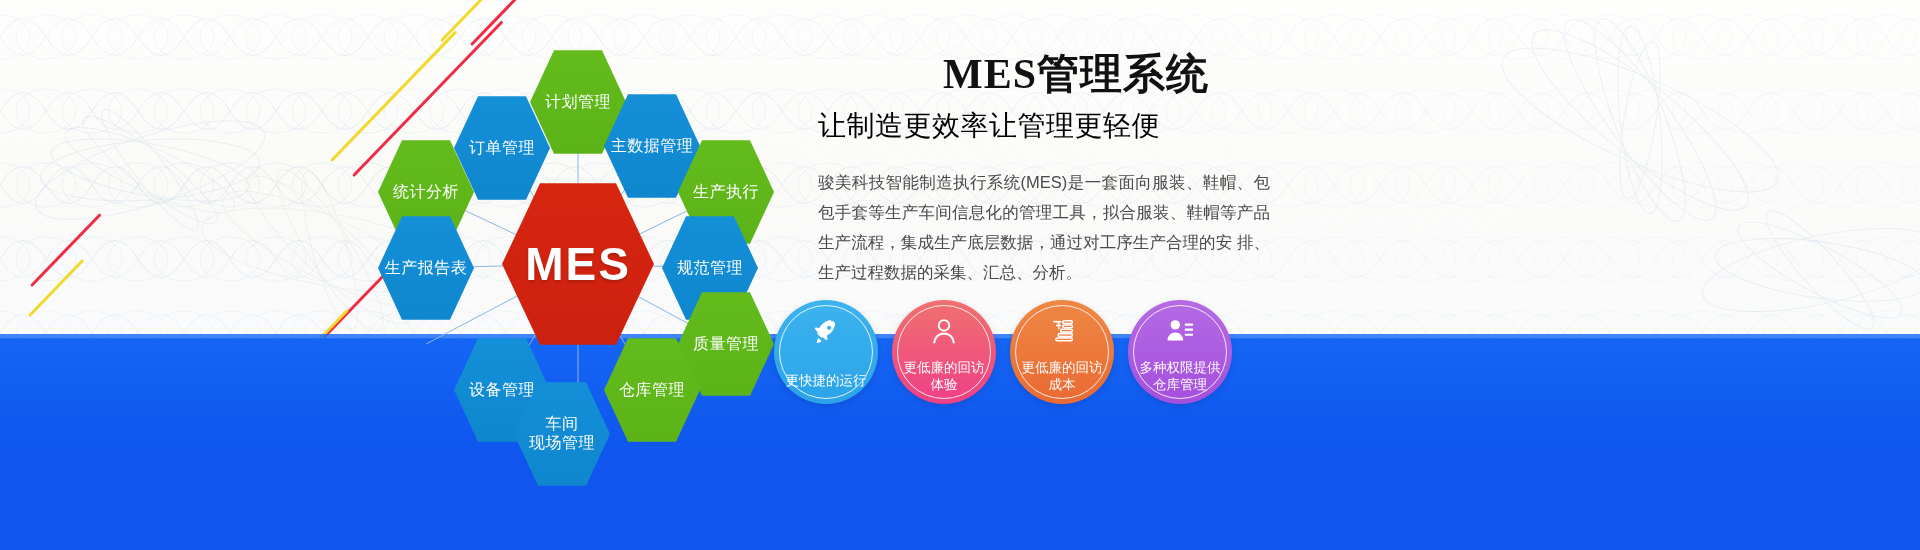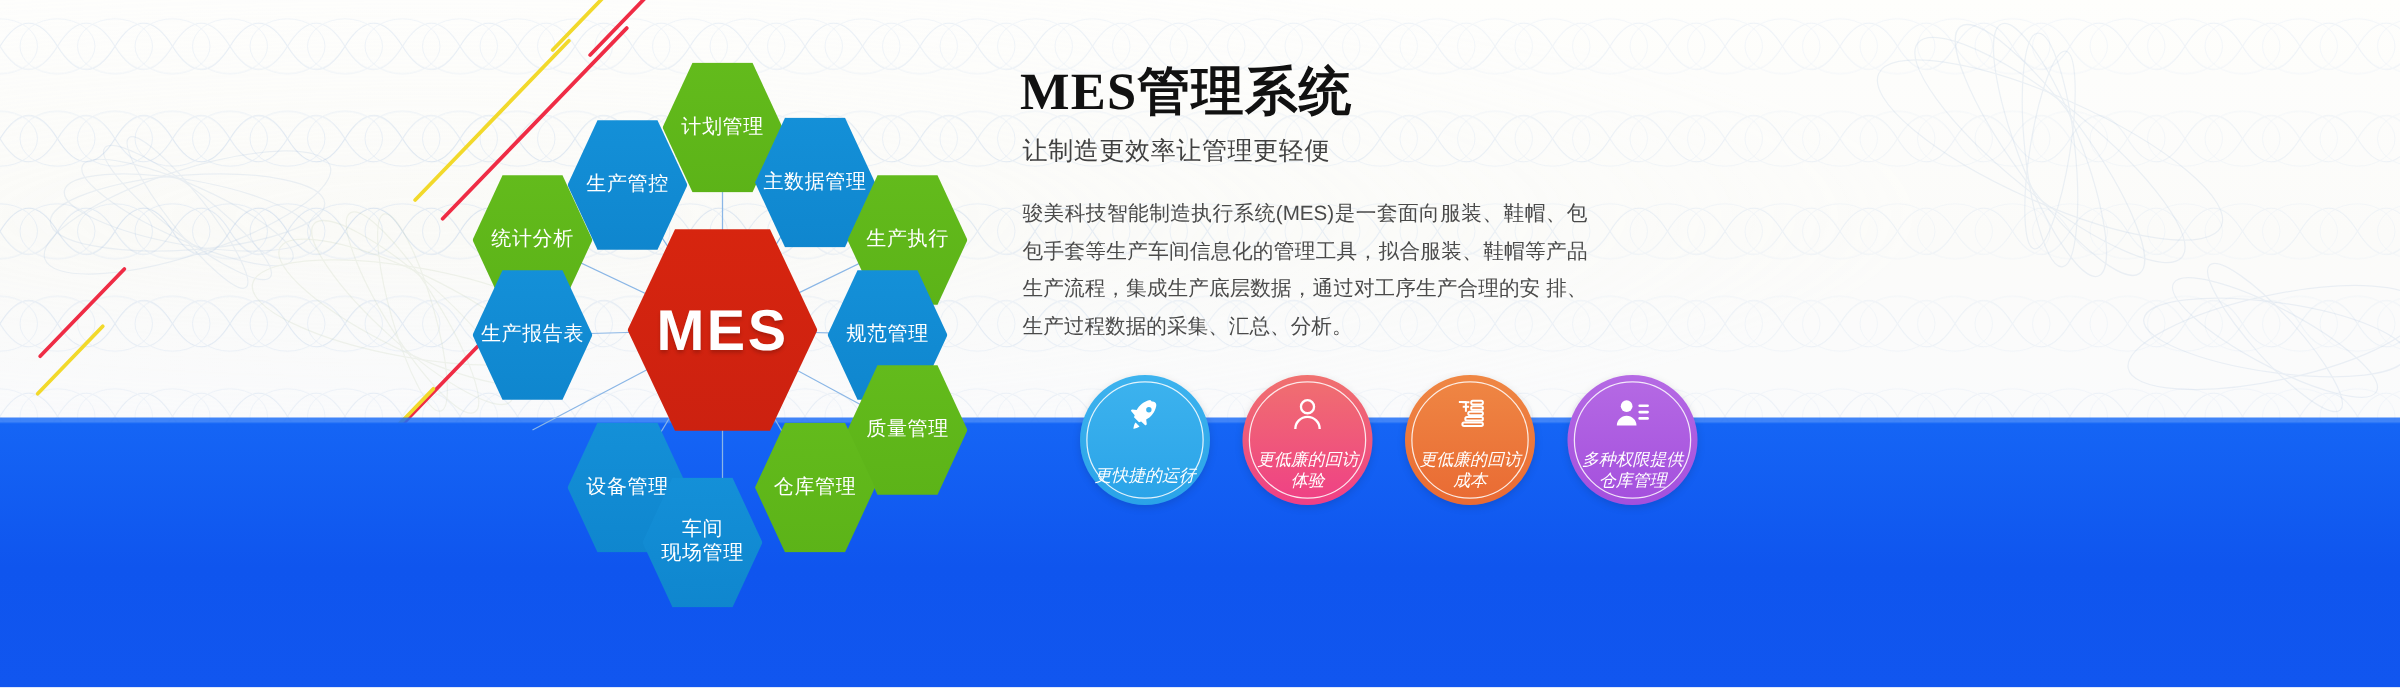--- a/index.html
+++ b/index.html
@@ -34,27 +34,27 @@
   .hex.green{background:linear-gradient(180deg,#63bb1c 0%,#5cb318 100%);}
   .hex.blue{background:linear-gradient(180deg,#1490d8 0%,#0f86ce 100%);}
   .hex.core{background:linear-gradient(180deg,#d7250f 0%,#cc2110 100%);
     font-size:46px;font-weight:bold;letter-spacing:2px;
     text-shadow:0 2px 3px rgba(0,0,0,.18);}
 
   
   .right{position:absolute;left:816px;top:52px;width:520px;}
   .title{font-family:"Liberation Serif","DejaVu Serif",serif;
     font-size:42px;font-weight:bold;color:#111;letter-spacing:1px;margin:0;
-    line-height:1.06;}
-  .subtitle{font-size:20px;color:#404040;margin:10px 0 0 2px;letter-spacing:.5px;}
+    line-height:1.06;text-align:center;}
+  .subtitle{font-size:28px;color:#000000;margin:10px 0 0 2px;letter-spacing:.5px;}
   .para{margin:22px 0 0 2px;font-size:16.5px;color:#4a4a4a;line-height:1.82;
     width:452px;text-align:justify;}
 
   
-  .badges{position:absolute;left:864px;top:300px;display:flex;gap:26px;font-style:italic;}
+  .badges{position:absolute;left:774px;top:300px;display:flex;gap:14px;}
   .badge{position:relative;width:104px;height:104px;border-radius:50%;
     display:flex;flex-direction:column;align-items:center;justify-content:flex-end;
     color:#fff;font-size:13.5px;line-height:1.25;text-align:center;
     box-shadow:0 2px 7px rgba(0,0,0,.13);}
   .badge .ring{position:absolute;left:5px;top:5px;right:5px;bottom:5px;
     border:1.5px solid rgba(255,255,255,.85);border-radius:50%;}
   .badge .bicon{position:absolute;left:0;right:0;top:14px;display:flex;
     align-items:center;justify-content:center;height:34px;}
   .badge .blabel{position:relative;z-index:2;padding:0 8px 14px;}
   .b1{background:linear-gradient(180deg,#3db3ee 0%,#2aa3e8 100%);}
@@ -149,21 +149,21 @@
         <line x1="332" y1="360" x2="258" y2="234" stroke="#8ab6e6" stroke-width="1"></line>
         <line x1="258" y1="404" x2="258" y2="234" stroke="#8ab6e6" stroke-width="1"></line>
       </svg>
     <div class="hex core" style="left:182px;top:150px;width:152px;height:168px;">
       <span>MES</span>
     </div>
   <div class="hex green" style="left: 210px; top: 18px; width: 96px; height: 108px;">
         <span style="white-space: pre-line;">计划管理</span>
       </div>
       <div class="hex blue" style="left: 134px; top: 64px; width: 96px; height: 108px;">
-        <span style="white-space: pre-line;">生产管控</span>
+        <span style="white-space: pre-line;">订单管理</span>
       </div>
       <div class="hex blue" style="left: 284px; top: 62px; width: 96px; height: 108px;">
         <span style="white-space: pre-line;">主数据管理</span>
       </div>
       <div class="hex green" style="left: 58px; top: 108px; width: 96px; height: 108px;">
         <span style="white-space: pre-line;">统计分析</span>
       </div>
       <div class="hex green" style="left: 358px; top: 108px; width: 96px; height: 108px;">
         <span style="white-space: pre-line;">生产执行</span>
       </div>

